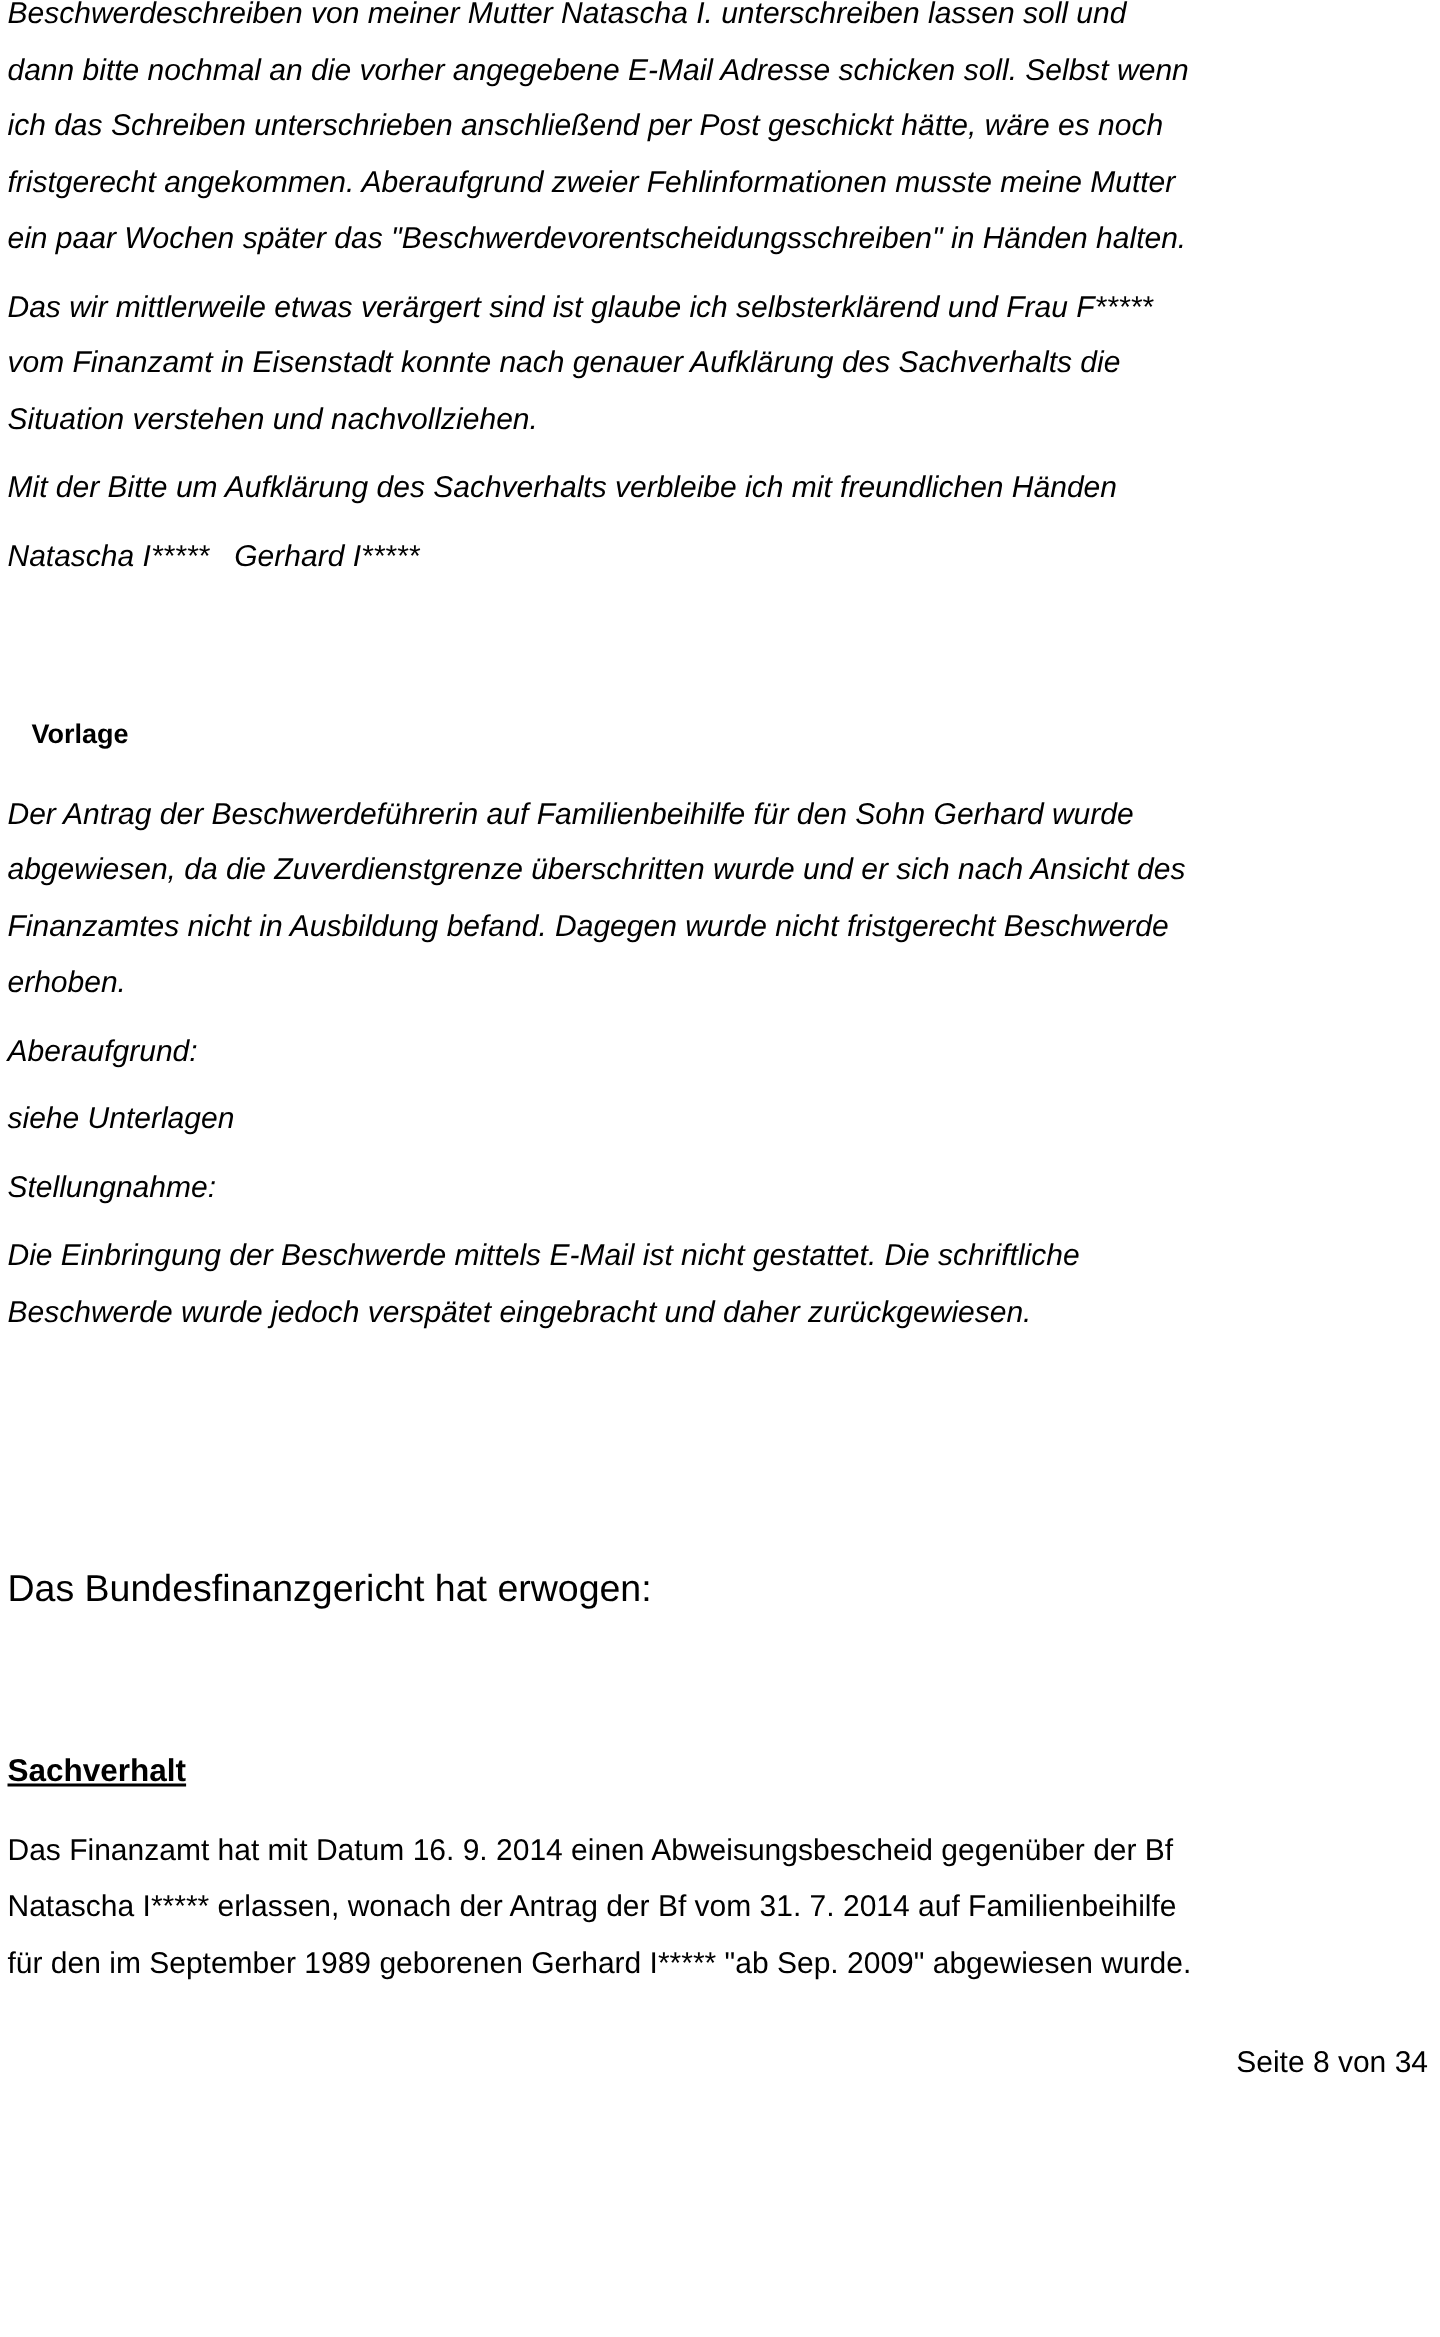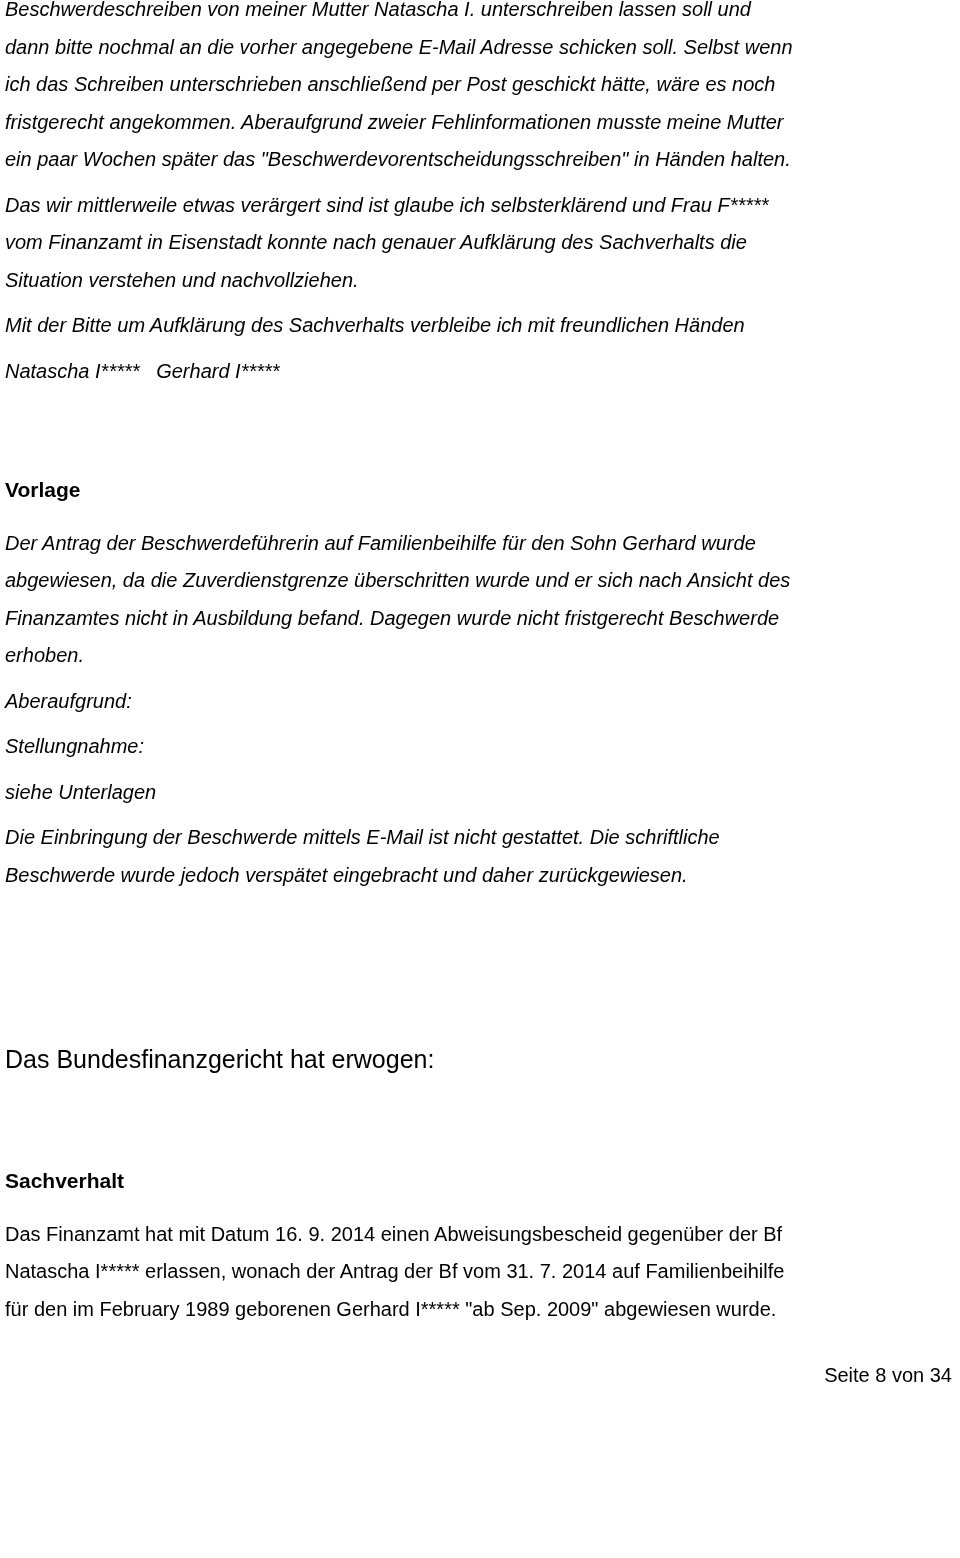--- a/index.html
+++ b/index.html
@@ -23,33 +23,34 @@
   }
   .para {
     margin: 0 0 8px 0;
     white-space: pre-wrap;
   }
   .italic {
     font-style: italic;
   }
   .h-section {
     font-weight: bold;
-    font-size: 21px;
-    margin: 81px 0 16px 0;
+    font-size: 18px;
+    margin: 81px 0 16px 16px;
   }
   .h-main {
     font-weight: normal;
     font-size: 25px;
     line-height: 30px;
     margin: 150px 0 0 0;
   }
   .h-sub {
     font-weight: bold;
     font-size: 21px;
     margin: 88px 0 16px 0;
+    text-decoration: underline;
   }
   .footer {
     margin-top: 29px;
     text-align: right;
     padding-right: 2px;
   }
 </style>
 </head>
 <body>
 
@@ -65,25 +66,25 @@
   <p class="para italic">Mit der Bitte um Aufklärung des Sachverhalts verbleibe ich mit freundlichen Händen</p>
   <p class="para italic">Natascha I*****   Gerhard I*****</p>
 
   <p class="para h-section">Vorlage</p>
 
   <p class="para italic">Der Antrag der Beschwerdeführerin auf Familienbeihilfe für den Sohn Gerhard wurde
 abgewiesen, da die Zuverdienstgrenze überschritten wurde und er sich nach Ansicht des
 Finanzamtes nicht in Ausbildung befand. Dagegen wurde nicht fristgerecht Beschwerde
 erhoben.</p>
   <p class="para italic">Aberaufgrund:</p>
+  <p class="para italic">siehe Unterlagen</p>
   <p class="para italic">Stellungnahme:</p>
-  <p class="para italic">siehe Unterlagen</p>
   <p class="para italic">Die Einbringung der Beschwerde mittels E-Mail ist nicht gestattet. Die schriftliche
 Beschwerde wurde jedoch verspätet eingebracht und daher zurückgewiesen.</p>
 
   <p class="para h-main">Das Bundesfinanzgericht hat erwogen:</p>
   <p class="para h-sub">Sachverhalt</p>
   <p class="para">Das Finanzamt hat mit Datum 16. 9. 2014 einen Abweisungsbescheid gegenüber der Bf
 Natascha I***** erlassen, wonach der Antrag der Bf vom 31. 7. 2014 auf Familienbeihilfe
-für den im February 1989 geborenen Gerhard I***** "ab Sep. 2009" abgewiesen wurde.</p>
+für den im September 1989 geborenen Gerhard I***** "ab Sep. 2009" abgewiesen wurde.</p>
 
   <div class="footer">Seite 8 von 34</div>
 </div>
 
 </body></html>

